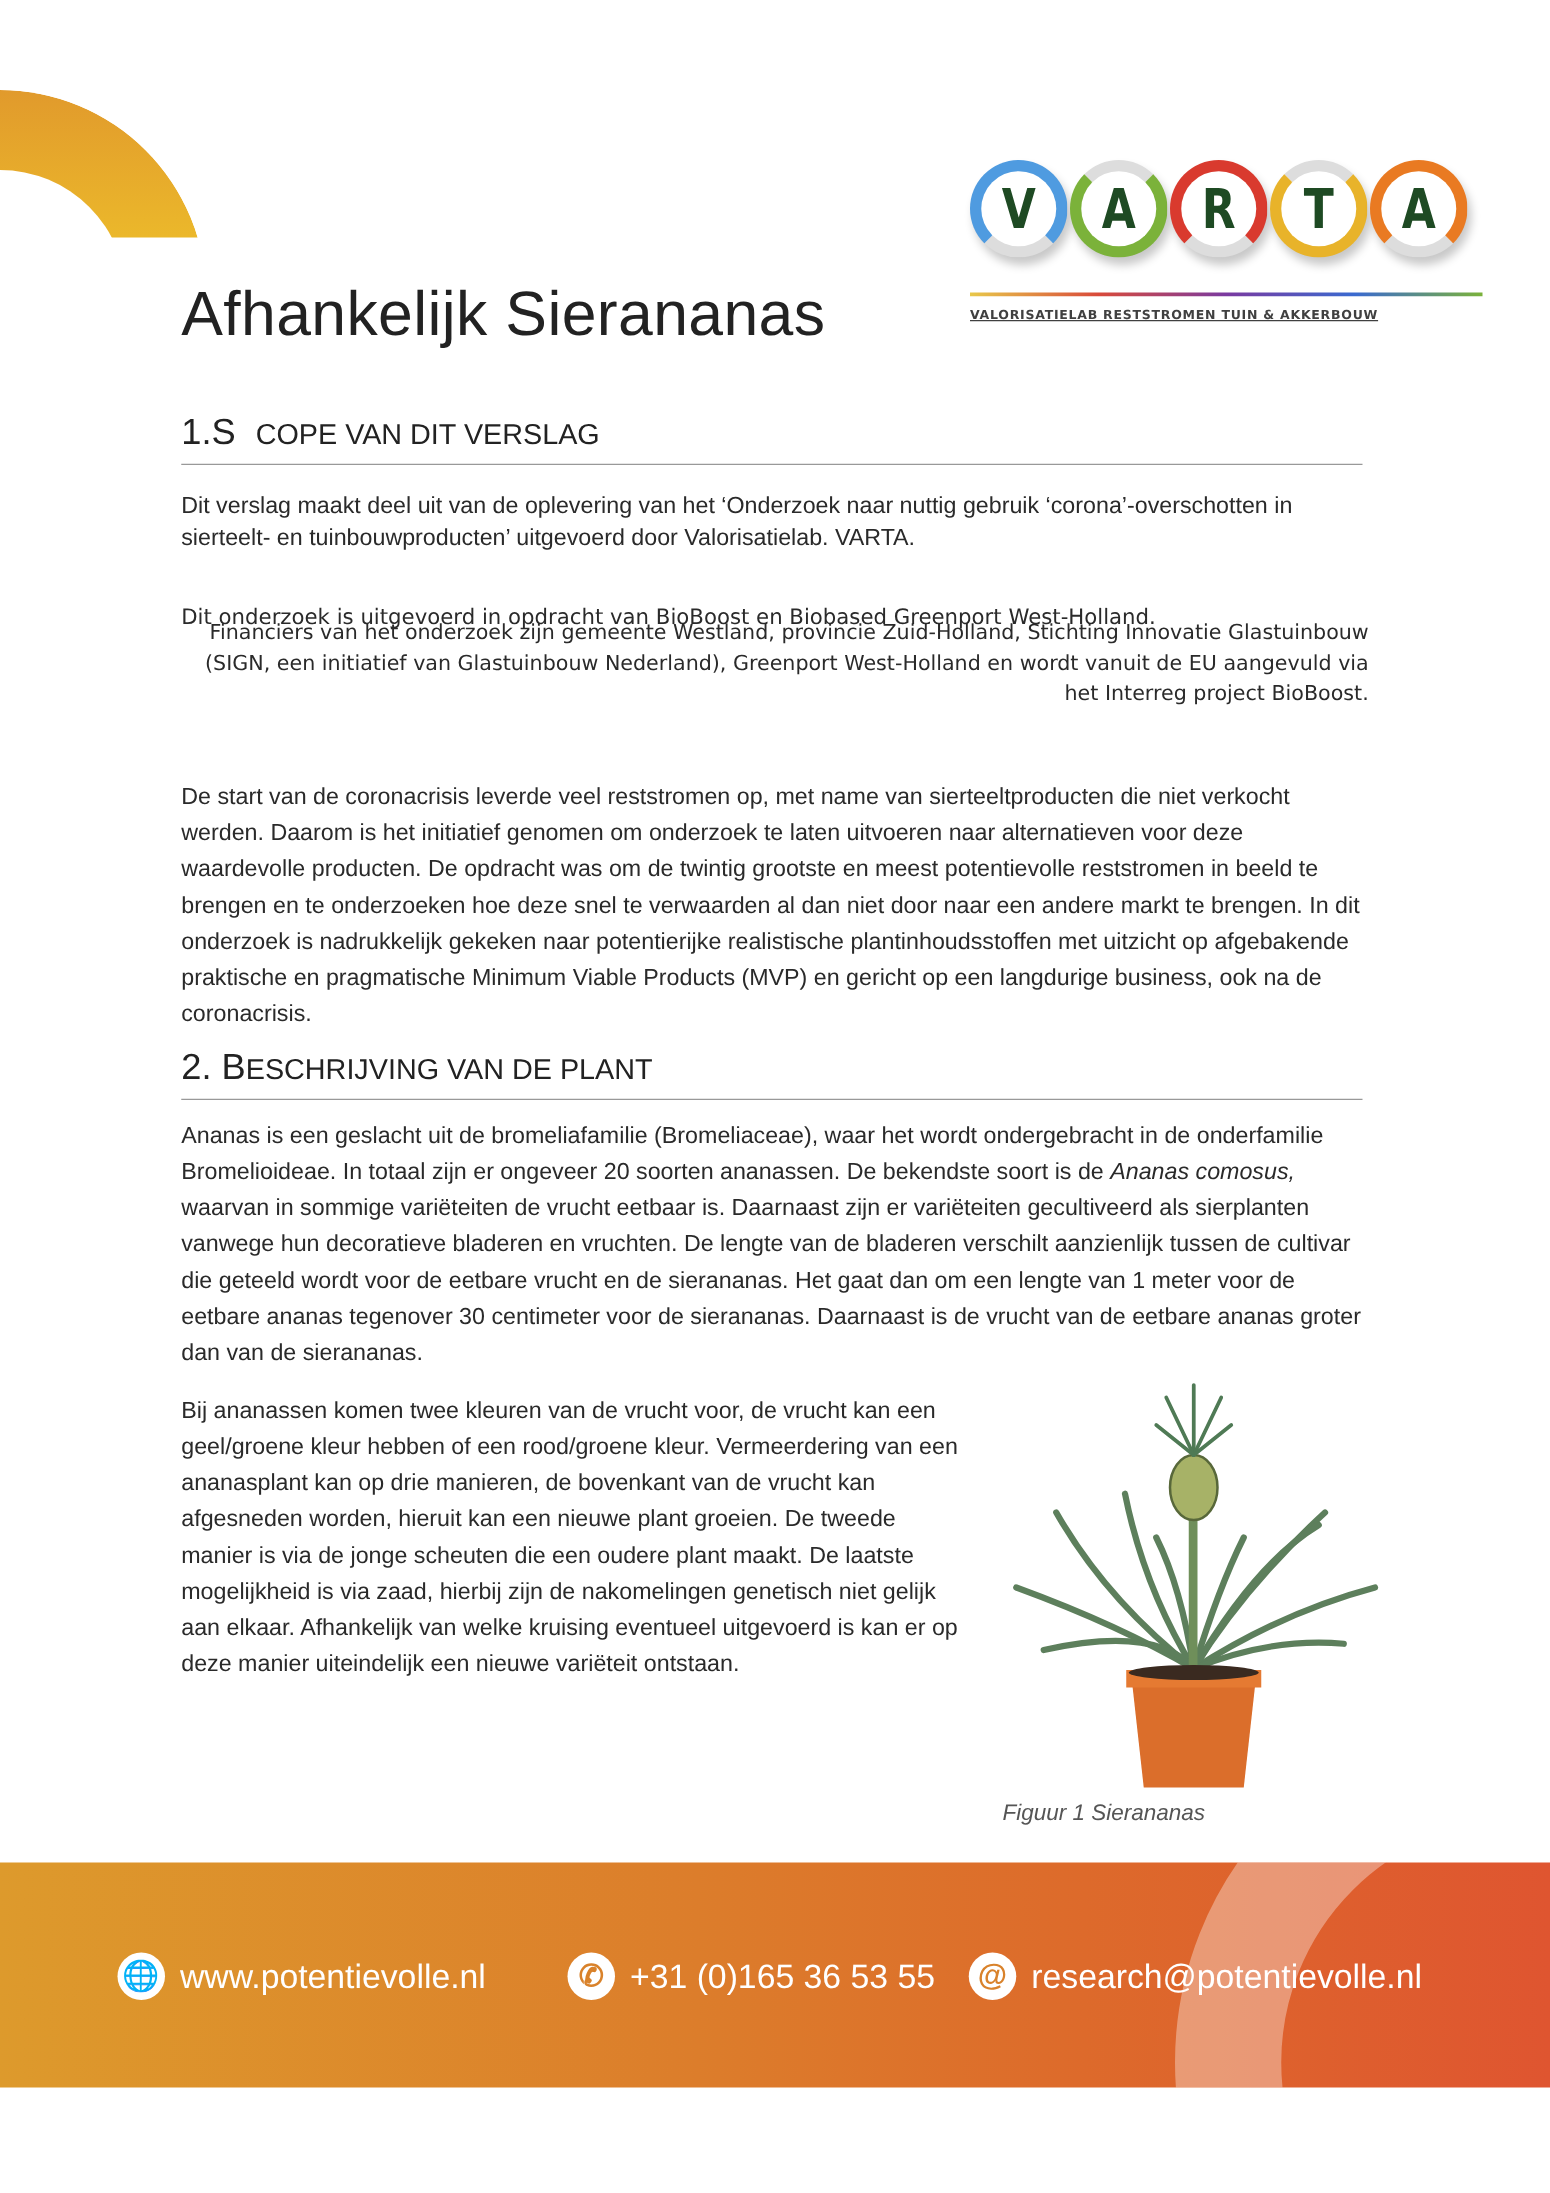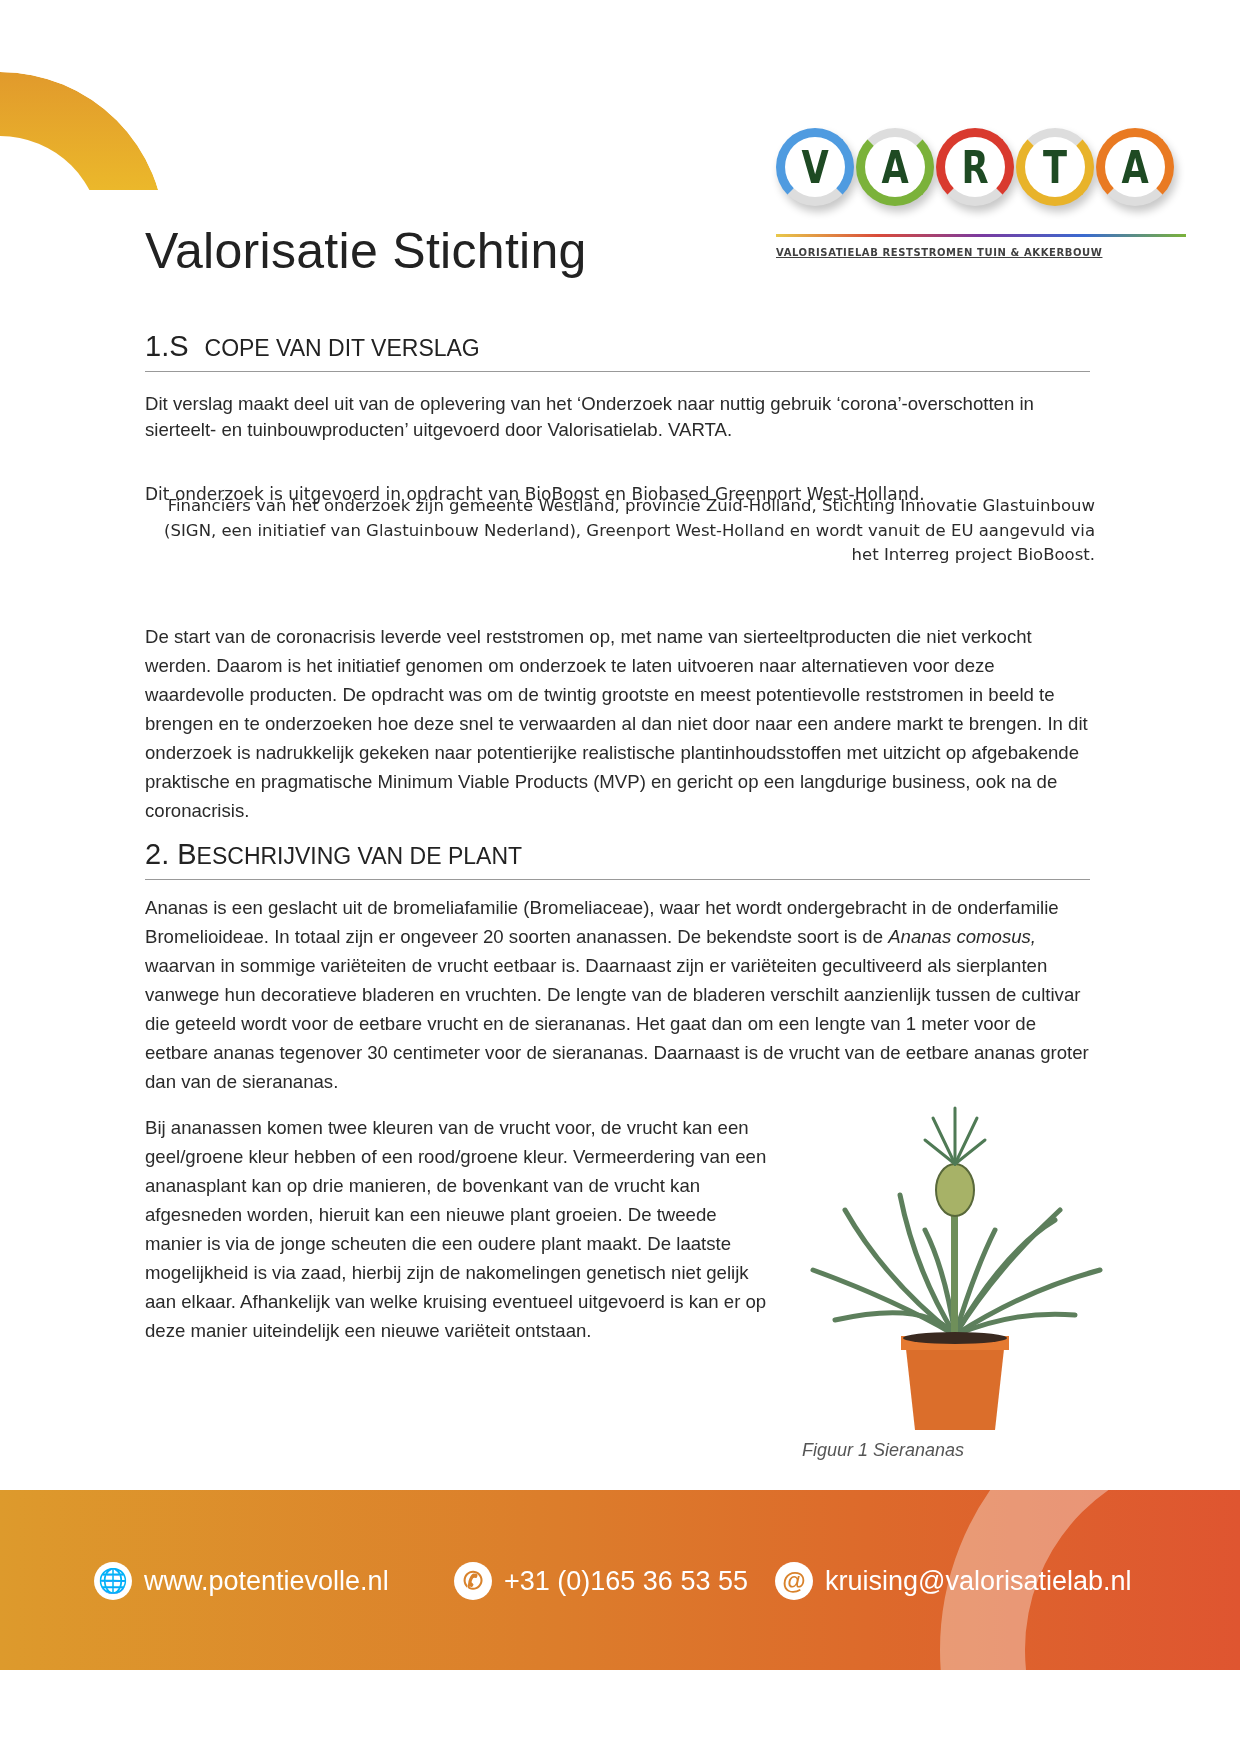--- a/index.html
+++ b/index.html
@@ -93,21 +93,21 @@
         <span>T</span>
       </div>
     <div class="ring r5">
         <span>A</span>
       </div>
   </div>
   <div class="logo-line"></div>
   <div class="logo-tag">VALORISATIELAB RESTSTROMEN TUIN &amp; AKKERBOUW</div>
 </div>
 
-<h1 class="doc-title">Valorisatie Stichting</h1>
+<h1 class="doc-title">Afhankelijk Sierananas</h1>
 
 <h2 class="section-head sh1"><span class="big">1.</span><span class="big">S</span><span style="font-size:23px;margin-left:16px;">COPE VAN DIT VERSLAG</span></h2>
 
 <p class="para p1">Dit verslag maakt deel uit van de oplevering van het ‘Onderzoek naar nuttig gebruik ‘corona’-overschotten in sierteelt- en tuinbouwproducten’ uitgevoerd door Valorisatielab. VARTA.</p>
 <p class="para p2">Dit onderzoek is uitgevoerd in opdracht van BioBoost en Biobased Greenport West-Holland.</p>
 <p class="para p3">Financiers van het onderzoek zijn gemeente Westland, provincie Zuid-Holland, Stichting Innovatie Glastuinbouw (SIGN, een initiatief van Glastuinbouw Nederland), Greenport West-Holland en wordt vanuit de EU aangevuld via het Interreg project BioBoost.</p>
 <p class="para p4">De start van de coronacrisis leverde veel reststromen op, met name van sierteeltproducten die niet verkocht werden. Daarom is het initiatief genomen om onderzoek te laten uitvoeren naar alternatieven voor deze waardevolle producten. De opdracht was om de twintig grootste en meest potentievolle reststromen in beeld te brengen en te onderzoeken hoe deze snel te verwaarden al dan niet door naar een andere markt te brengen. In dit onderzoek is nadrukkelijk gekeken naar potentierijke realistische plantinhoudsstoffen met uitzicht op afgebakende praktische en pragmatische Minimum Viable Products (MVP) en gericht op een langdurige business, ook na de coronacrisis.</p>
 
 <h2 class="section-head sh2"><span class="big">2. </span><span class="big">B</span><span style="font-size:23px;">ESCHRIJVING VAN DE PLANT</span></h2>
 
@@ -155,15 +155,15 @@
   <div class="contact c-web">
     <span class="ic">🌐</span>
     <span>www.potentievolle.nl</span>
   </div>
   <div class="contact c-phone">
     <span class="ic">✆</span>
     <span>+31 (0)165 36 53 55</span>
   </div>
   <div class="contact c-mail">
     <span class="ic">@</span>
-    <span>kruising@valorisatielab.nl</span>
+    <span>research@potentievolle.nl</span>
   </div>
 </div>
 
 </body></html>

